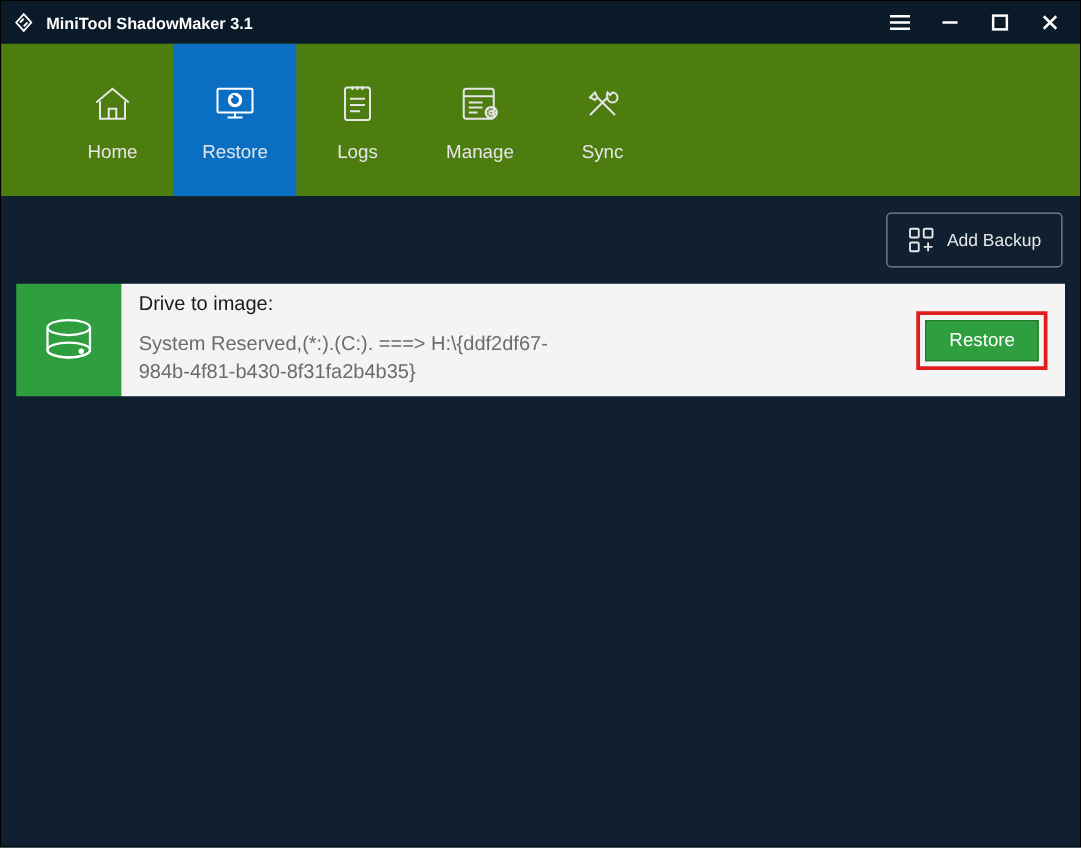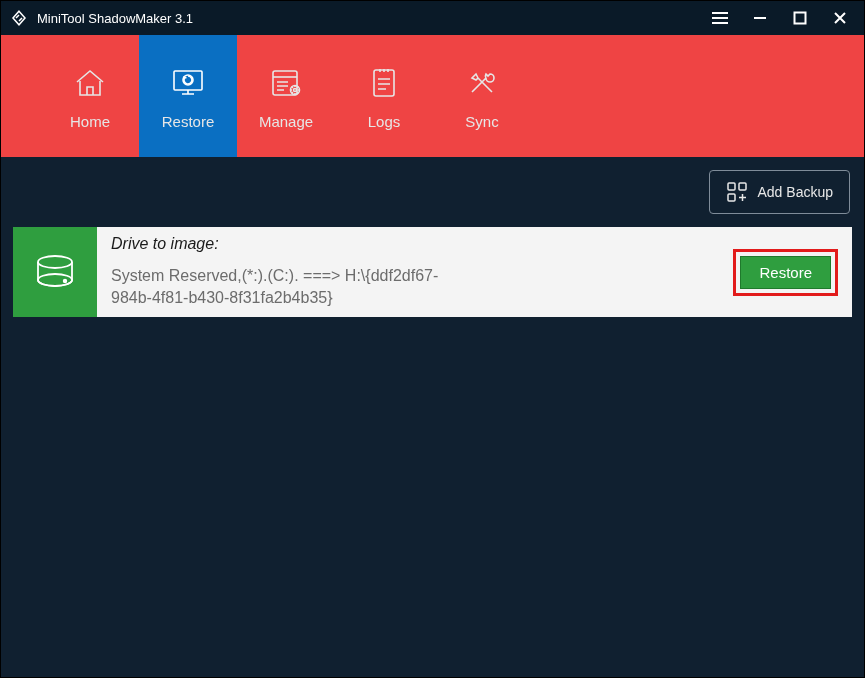--- a/index.html
+++ b/index.html
@@ -16,32 +16,32 @@
     background: #0a1a28;
     display: flex; align-items: center;
     color: #fff;
     padding: 0 4px 0 8px;
   }
   .titlebar .logo {
     width: 20px; height: 20px;
     display: flex; align-items: center; justify-content: center;
     margin-right: 8px;
   }
-  .titlebar .title { font-size: 13px; font-weight: normal; text-align: right; }
+  .titlebar .title { font-size: 13px; font-weight: bold; text-align: right; }
   .titlebar .spacer { flex: 1; }
   .wbtn {
     width: 40px; height: 34px;
     display: flex; align-items: center; justify-content: center;
     color: #fff;
     cursor: pointer;
   }
   
   .navbar {
     height: 122px;
-    background: #ef4444;
+    background: #4d7c0f;
     display: flex;
     padding: 0 40px;
   }
   .navitem {
     width: 98px;
     display: flex; flex-direction: column;
     align-items: center; justify-content: center;
     color: #e6e6e6;
     cursor: pointer;
   }
@@ -89,21 +89,21 @@
     background: #2f9e3f;
     display: flex; align-items: center; justify-content: center;
   }
   .card-body {
     flex: 1;
     background: #f4f4f4;
     display: flex; align-items: center;
     padding: 0 14px;
   }
   .card-text { flex: 1; }
-  .card-title { font-size: 16px; color: #1a1a1a; margin-bottom: 12px; font-style: italic; }
+  .card-title { font-size: 16px; color: #1a1a1a; margin-bottom: 12px; }
   .card-detail { font-size: 16px; color: #6c6c6c; line-height: 1.35; max-width: 330px; }
   .restore-wrap {
     border: 3px solid #e21b1b;
     padding: 4px;
   }
   .restore-btn {
     background: #2f9e3f;
     border: 1px solid #1f7a2c;
     color: #fff;
     font-size: 15px;
@@ -171,41 +171,41 @@
           <circle cx="18" cy="12" r="5"></circle>
           <path d="M18 8 A4 4 0 1 1 14.5 10"></path>
           <path d="M14 8 L14.5 10 L16.5 9.5"></path>
         </svg>
       </span>
       <span class="navlabel">Restore</span>
     </div>
 
     <div class="navitem">
       <span class="navicon">
+        <svg width="26" height="32" viewBox="0 0 26 32" fill="none" stroke="#e6e6e6" stroke-width="1.6">
+          <rect x="3" y="3" width="20" height="26" rx="2"></rect>
+          <path d="M9 2 V5 M13 2 V5 M17 2 V5"></path>
+          <path d="M7 12 H19 M7 17 H19 M7 22 H15"></path>
+        </svg>
+      </span>
+      <span class="navlabel">Logs</span>
+    </div>
+
+    <div class="navitem">
+      <span class="navicon">
         <svg width="32" height="30" viewBox="0 0 32 30" fill="none" stroke="#e6e6e6" stroke-width="1.6">
           <rect x="3" y="3" width="24" height="24" rx="2"></rect>
           <path d="M3 9 H27"></path>
           <path d="M7 14 H18 M7 18 H18 M7 22 H14"></path>
           <circle cx="25" cy="22" r="4.5"></circle>
           <circle cx="25" cy="22" r="1.5"></circle>
           <path d="M25 17.5 V19 M25 25 V26.5 M20.5 22 H22 M28 22 H29.5 M21.8 18.8 L22.9 19.9 M27.1 24.1 L28.2 25.2 M28.2 18.8 L27.1 19.9 M22.9 24.1 L21.8 25.2"></path>
         </svg>
       </span>
       <span class="navlabel">Manage</span>
-    </div>
-
-    <div class="navitem">
-      <span class="navicon">
-        <svg width="26" height="32" viewBox="0 0 26 32" fill="none" stroke="#e6e6e6" stroke-width="1.6">
-          <rect x="3" y="3" width="20" height="26" rx="2"></rect>
-          <path d="M9 2 V5 M13 2 V5 M17 2 V5"></path>
-          <path d="M7 12 H19 M7 17 H19 M7 22 H15"></path>
-        </svg>
-      </span>
-      <span class="navlabel">Logs</span>
     </div>
 
     <div class="navitem">
       <span class="navicon">
         <svg width="32" height="30" viewBox="0 0 32 30" fill="none" stroke="#e6e6e6" stroke-width="1.6">
           <path d="M6 24 L20 10 M20 10 A4 4 0 1 0 24 6 L22 8 L20 6 A4 4 0 0 0 20 10"></path>
           <path d="M26 24 L12 10 M10 6 L6 10 L10 12 L12 10 Z"></path>
         </svg>
       </span>
       <span class="navlabel">Sync</span>

